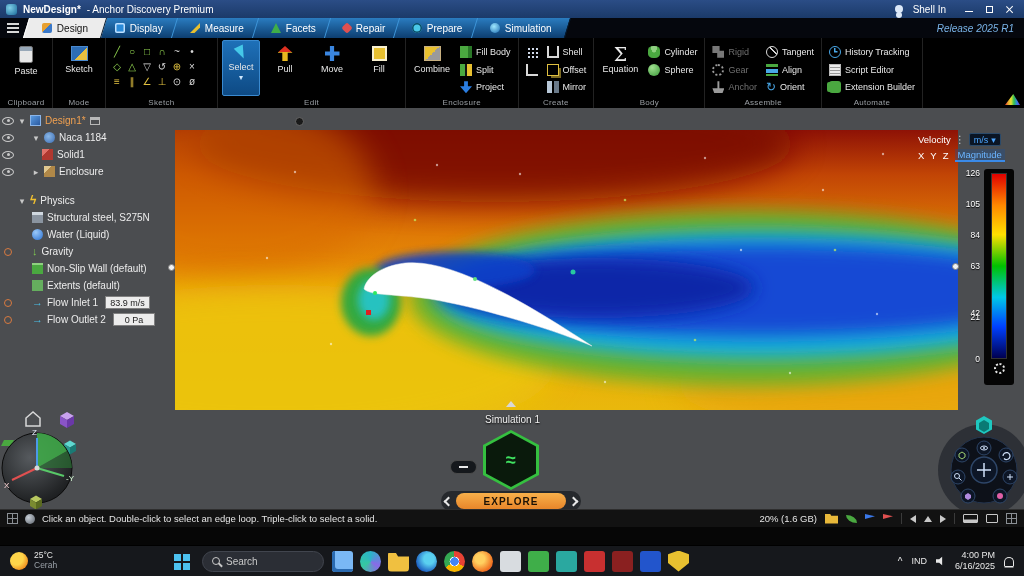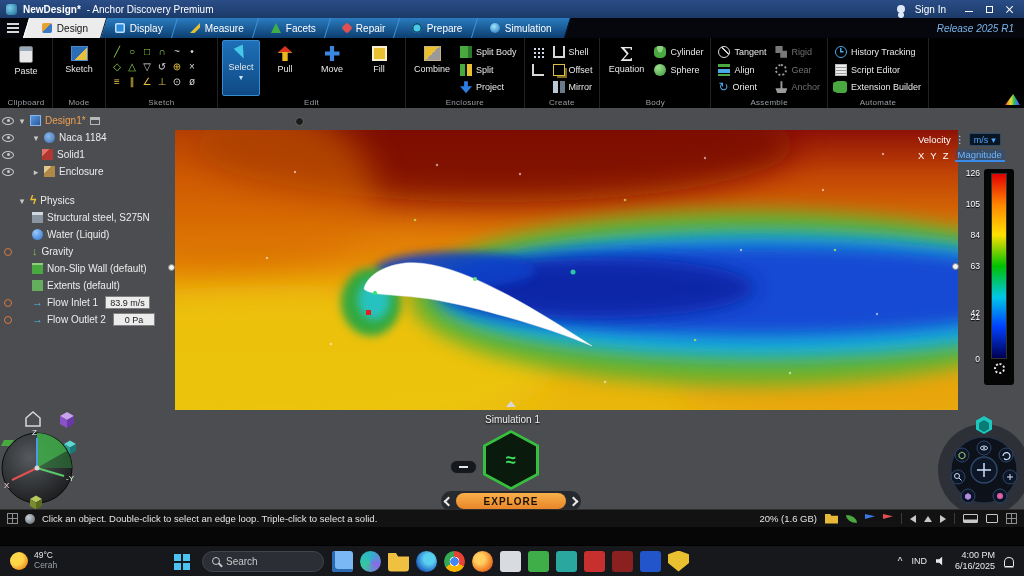--- a/index.html
+++ b/index.html
@@ -204,21 +204,21 @@
 <div class="screen">
 
   <div class="titlebar">
     <div class="tb-left">
       <span class="app-ic"></span>
       <span class="tb-doc">NewDesign*</span>
       <span class="tb-app">- Anchor Discovery Premium</span>
     </div>
     <div class="tb-right">
       <span class="person-ic"></span>
-      <span class="tb-signin">Sign In</span>
+      <span class="tb-signin">Shell In</span>
       <span class="win-btns">
         <span class="win-btn">
             <i class="g-min"></i>
           </span>
         <span class="win-btn">
             <i class="g-max"></i>
           </span>
         <span class="win-btn">
             <i class="g-close"></i>
           </span>
@@ -326,21 +326,21 @@
       <div class="glabel">Edit</div>
     </div>
     <div class="rgroup">
       <div class="rbig">
           <span class="ic ic-combine"></span>
           <span>Combine</span>
         </div>
       <div class="col">
         <div class="rsm">
             <span class="ics ic-splitbody"></span>
-            <span>Split Body</span>
+            <span>Fill Body</span>
           </div>
         <div class="rsm">
             <span class="ics ic-split"></span>
             <span>Split</span>
           </div>
         <div class="rsm">
             <span class="ics ic-project"></span>
             <span>Project</span>
           </div>
       </div>
@@ -383,45 +383,45 @@
           </div>
         <div class="rsm">
             <span class="ics ic-sphere"></span>
             <span>Sphere</span>
           </div>
       </div>
       <div class="glabel">Body</div>
     </div>
     <div class="rgroup">
       <div class="col">
-        <div class="rsm">
-            <span class="ics ic-tangent"></span>
-            <span>Tangent</span>
-          </div>
-        <div class="rsm">
-            <span class="ics ic-align"></span>
-            <span>Align</span>
-          </div>
-        <div class="rsm">
-            <span class="ics ic-orient">↻</span>
-            <span>Orient</span>
-          </div>
-      </div>
-      <div class="col">
         <div class="rsm disabled">
             <span class="ics ic-rigid"></span>
             <span>Rigid</span>
           </div>
         <div class="rsm disabled">
             <span class="ics ic-gear"></span>
             <span>Gear</span>
           </div>
         <div class="rsm disabled">
             <span class="ics ic-anchor"></span>
             <span>Anchor</span>
+          </div>
+      </div>
+      <div class="col">
+        <div class="rsm">
+            <span class="ics ic-tangent"></span>
+            <span>Tangent</span>
+          </div>
+        <div class="rsm">
+            <span class="ics ic-align"></span>
+            <span>Align</span>
+          </div>
+        <div class="rsm">
+            <span class="ics ic-orient">↻</span>
+            <span>Orient</span>
           </div>
       </div>
       <div class="glabel">Assemble</div>
     </div>
     <div class="rgroup">
       <div class="col">
         <div class="rsm">
             <span class="ics ic-history"></span>
             <span>History Tracking</span>
           </div>
@@ -716,21 +716,21 @@
       <span class="sb-grid"></span>
     </span>
   </div>
 
   <div class="deskstrip"></div>
 
   <div class="taskbar">
     <div class="weather">
       <span class="weather-ic"></span>
       <span class="weather-txt">
-        <span>49°C</span>
+        <span>25°C</span>
         <span class="weather-desc">Cerah</span>
       </span>
     </div>
     <div class="tb-center">
       <div class="start-btn">
           <span class="start-ic"></span>
         </div>
       <div class="search-pill">
         <span class="mag-ic"></span>
         <span>Search</span>

